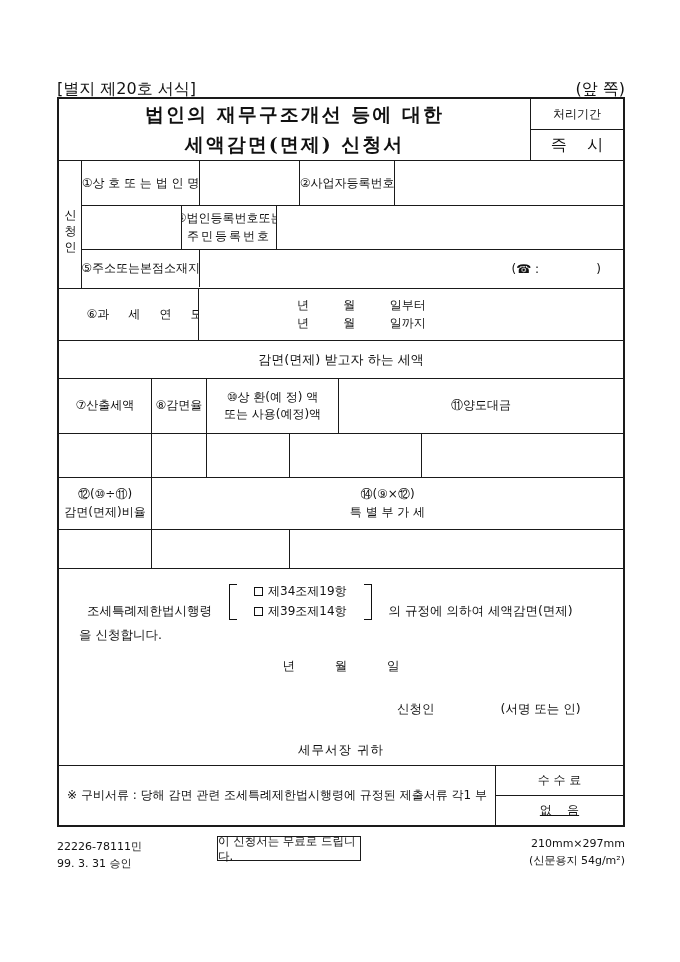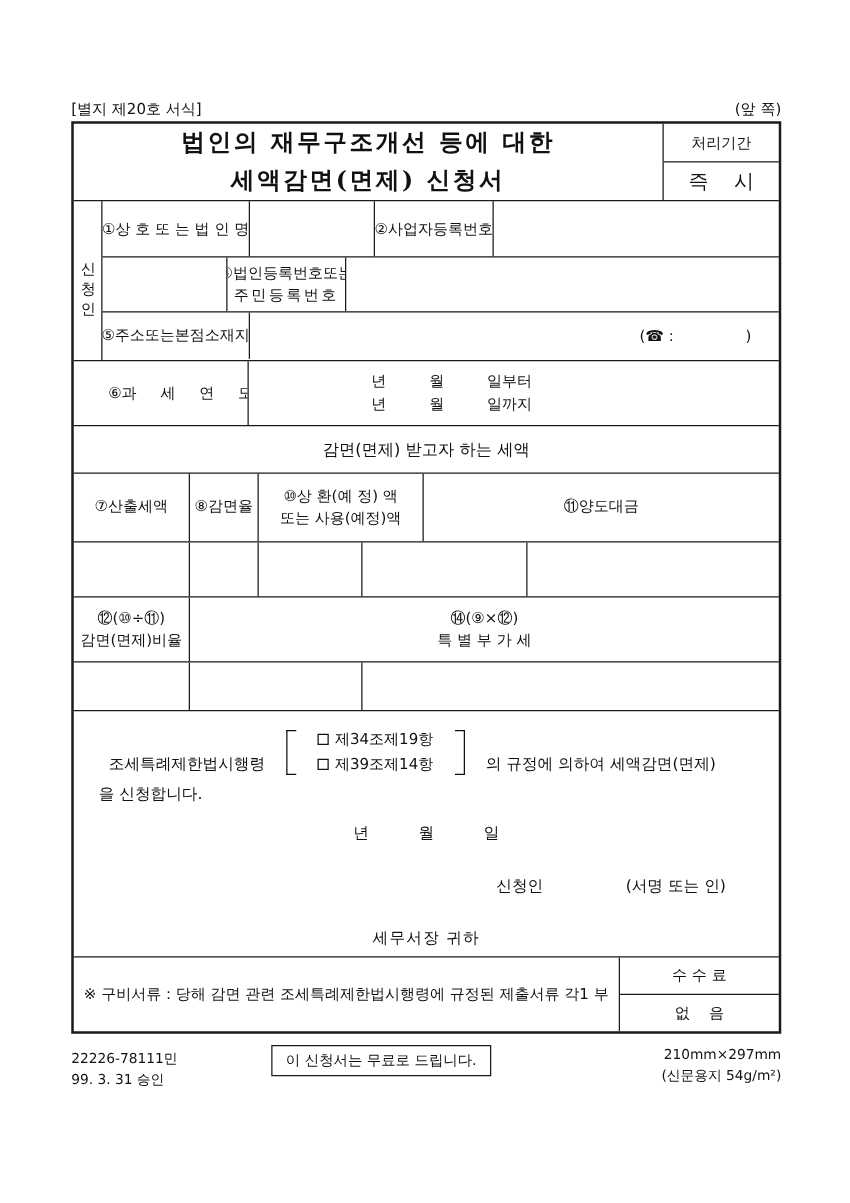--- a/index.html
+++ b/index.html
@@ -1,20 +1,20 @@
 <!DOCTYPE html>
 <html><head>
 <meta charset="utf-8">
 <style>
   html,body{margin:0;padding:0;background:#fff;}
   body{width:680px;height:962px;position:relative;font-family:"DejaVu Sans",sans-serif;color:#111;
        -webkit-font-smoothing:none;}
   .abs{position:absolute;}
   .pre{white-space:pre;}
-  .small{font-size:12px;}
+  .small{font-size:16px;}
   
   .outer{position:absolute;left:57px;top:97px;width:568px;height:730px;border:2px solid #1a1a1a;
          box-sizing:border-box;display:flex;flex-direction:column;}
   .row{display:flex;border-top:1px solid #1a1a1a;box-sizing:border-box;flex:0 0 auto;}
   .row.first{border-top:none;}
   .cell{box-sizing:border-box;border-right:1px solid #1a1a1a;display:flex;align-items:center;
         justify-content:center;font-size:12px;white-space:pre;overflow:hidden;}
   .cell.last{border-right:none;}
   .cell.col{flex-direction:column;justify-content:center;line-height:1.45;}
   
@@ -41,23 +41,23 @@
   .chk{width:9px;height:9px;border:1.2px solid #111;display:inline-block;box-sizing:border-box;background:#fff;}
   .decl-line2{margin-top:7px;padding-left:2px;}
   .decl-date{margin-top:14px;text-align:center;white-space:pre;}
   .decl-sign{margin-top:26px;display:flex;white-space:pre;}
   .decl-sign .who{margin-left:320px;}
   .decl-sign .note{margin-left:66px;}
   .decl-recipient{margin-top:24px;text-align:center;letter-spacing:1px;}
   
   .fee-box{width:127px;display:flex;flex-direction:column;}
   .fee-top{flex:1;border-bottom:1px solid #1a1a1a;display:flex;align-items:center;justify-content:center;font-size:12px;}
-  .fee-bot{flex:1;display:flex;align-items:center;justify-content:center;font-size:12px;}
-  
-  .free-box{position:absolute;left:217px;top:836px;width:176px;height:25px;border:1.5px solid #1a1a1a;
+  .fee-bot{flex:1;display:flex;align-items:center;justify-content:center;font-size:12px;text-decoration:underline;}
+  
+  .free-box{position:absolute;left:217px;top:836px;width:144px;height:25px;border:1.5px solid #1a1a1a;
             box-sizing:border-box;display:flex;align-items:center;justify-content:center;font-size:11.5px;}
   .foot-left{position:absolute;left:57px;top:838px;font-size:11px;line-height:1.55;}
   .foot-right{position:absolute;right:55px;top:836px;font-size:11px;line-height:1.5;text-align:right;}
   .ls2{letter-spacing:2px;}
 </style>
 </head>
 <body>
 
 <div class="abs small" style="left:57px;top:79px;">[별지 제20호 서식]</div>
 <div class="abs small" style="right:55px;top:79px;">(앞 쪽)</div>

